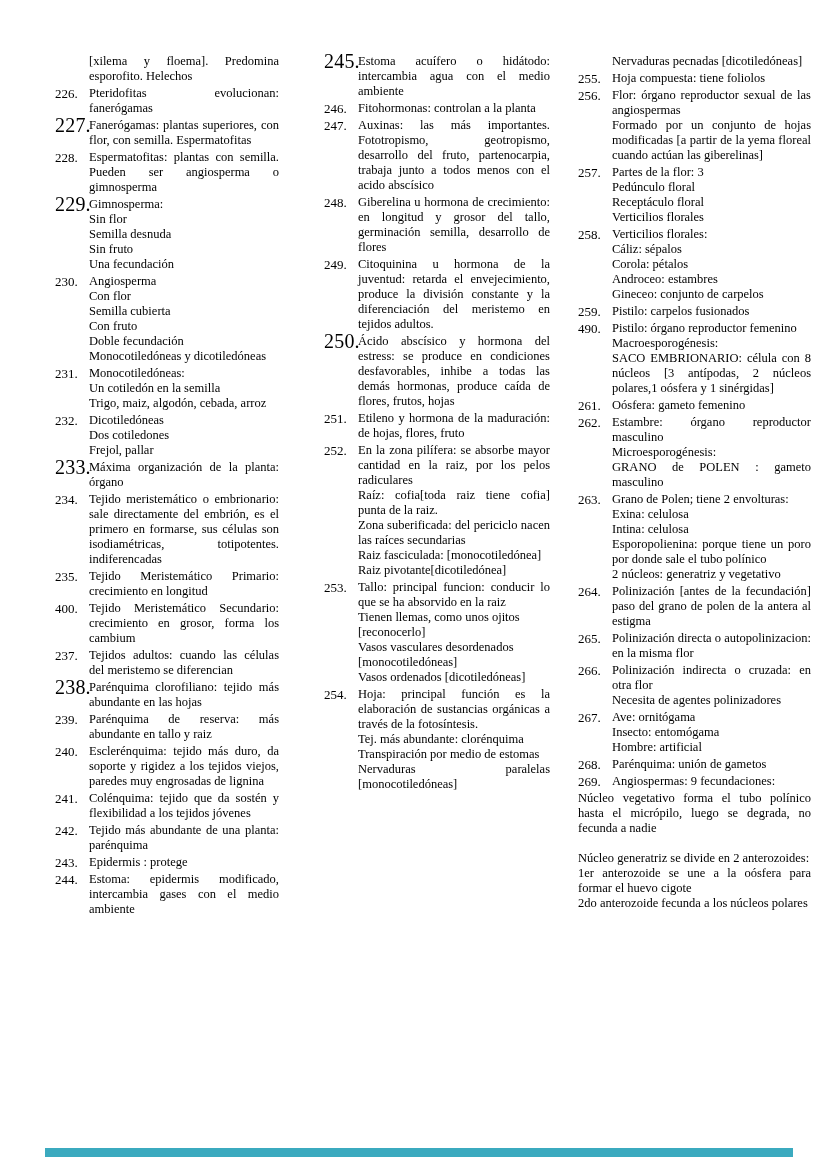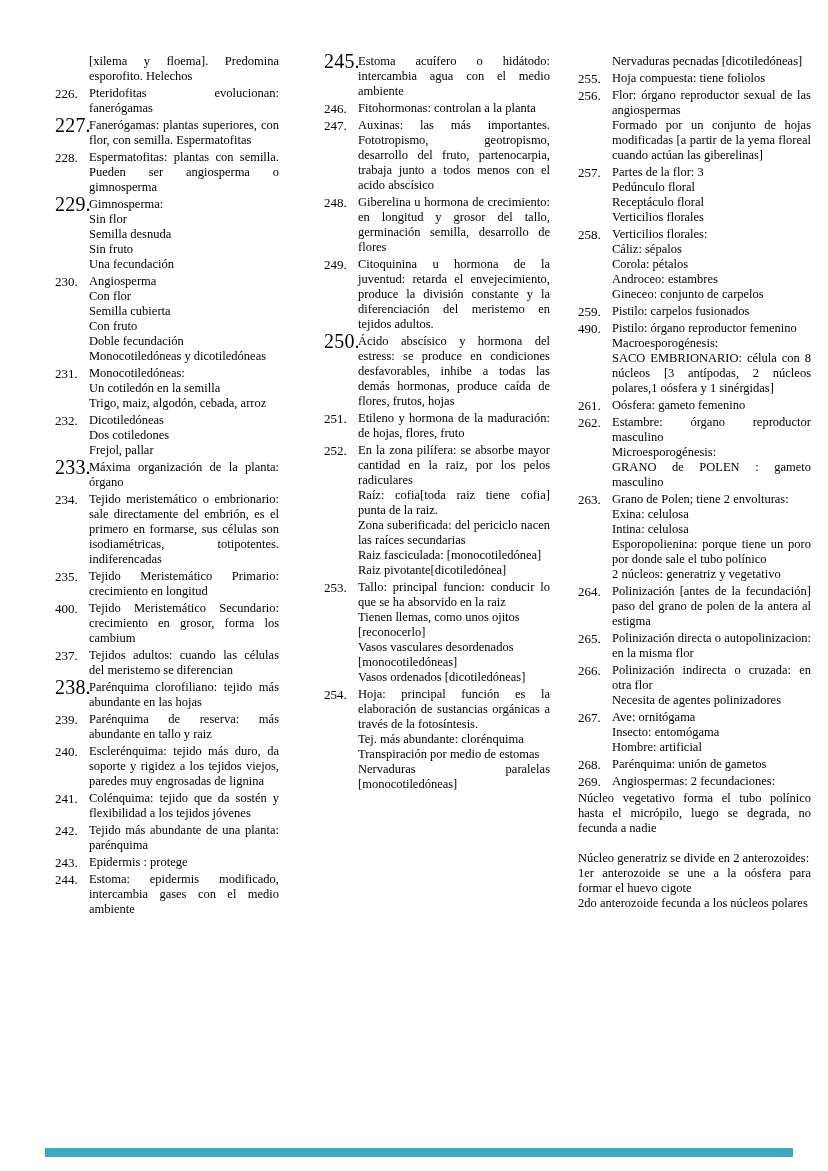--- a/index.html
+++ b/index.html
@@ -384,21 +384,21 @@
         </div>
         <div class="item">
           <div class="num">268.</div>
           <div class="body">
             <p>Parénquima: unión de gametos</p>
           </div>
         </div>
         <div class="item">
           <div class="num">269.</div>
           <div class="body">
-            <p>Angiospermas: 2 fecundaciones:</p>
+            <p>Angiospermas: 9 fecundaciones:</p>
           </div>
         </div>
         <div class="item gap">
           <div class="body full">
             <p>Núcleo vegetativo forma el tubo polínico hasta el micrópilo, luego se degrada, no fecunda a nadie</p>
             <p class="spacer"></p>
             <p>Núcleo generatriz se divide en 2 anterozoides:</p>
             <p>1er anterozoide se une a la oósfera para formar el huevo cigote</p>
             <p>2do anterozoide fecunda a los núcleos polares</p>
           </div>

